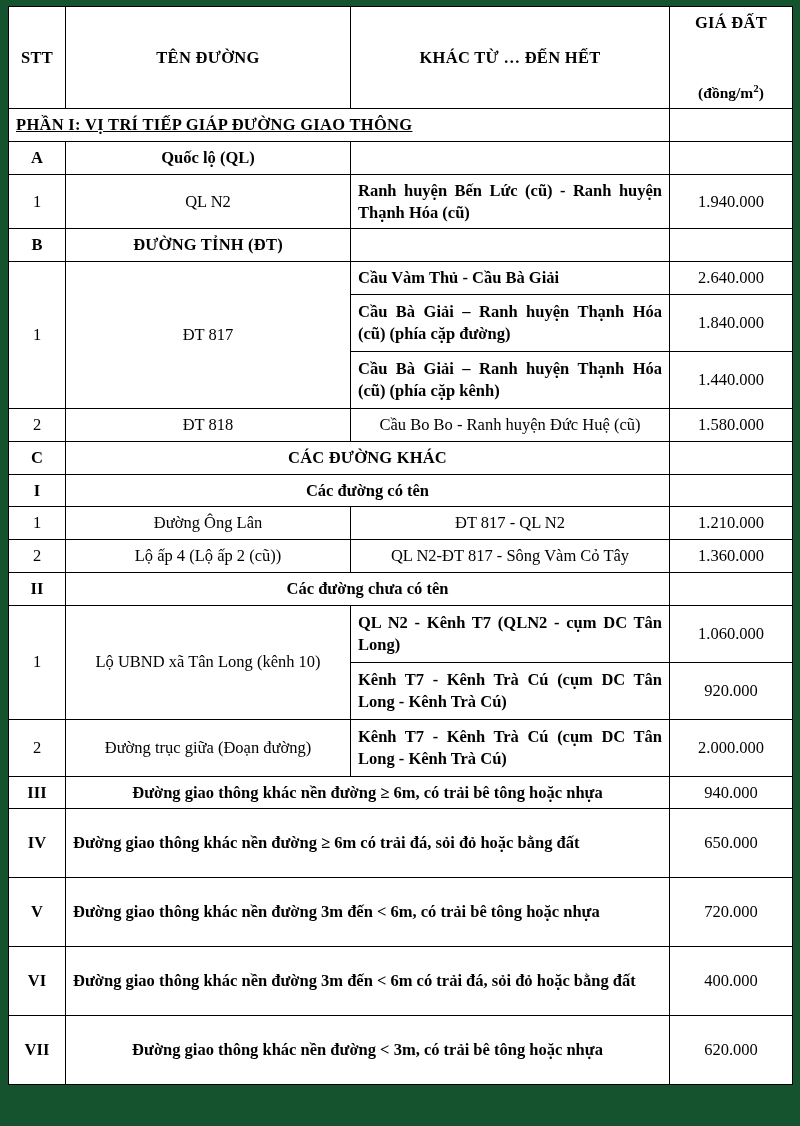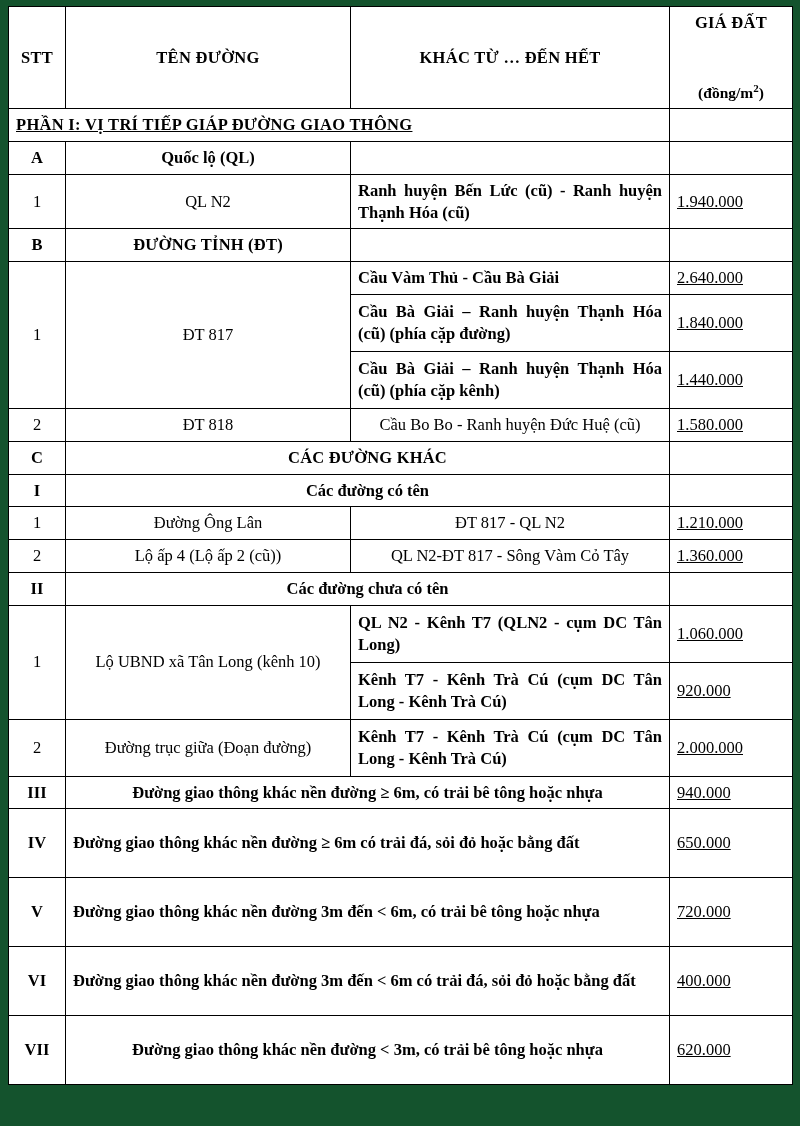--- a/index.html
+++ b/index.html
@@ -64,21 +64,21 @@
     margin-top: 47px;
   }
   thead th sup {
     font-size: 11px;
     vertical-align: super;
   }
   .lft      { text-align: center; }
   .bold     { font-weight: bold; }
   .caps     { font-variant: small-caps; letter-spacing: 0.2px; }
   .just     { text-align: justify; text-align-last: left; font-weight: bold; }
-  .price    { white-space: nowrap; font-size: 16.5px; text-decoration: underline; }
+  .price    { text-align: center; white-space: nowrap; font-size: 16.5px; }
   .idx      { text-align: center; white-space: nowrap; }
   .empty    { padding: 0; }
 
   
   .banner {
     font-weight: bold;
     font-size: 17px;
     font-variant: small-caps;
     letter-spacing: 0.3px;
     text-align: left;

